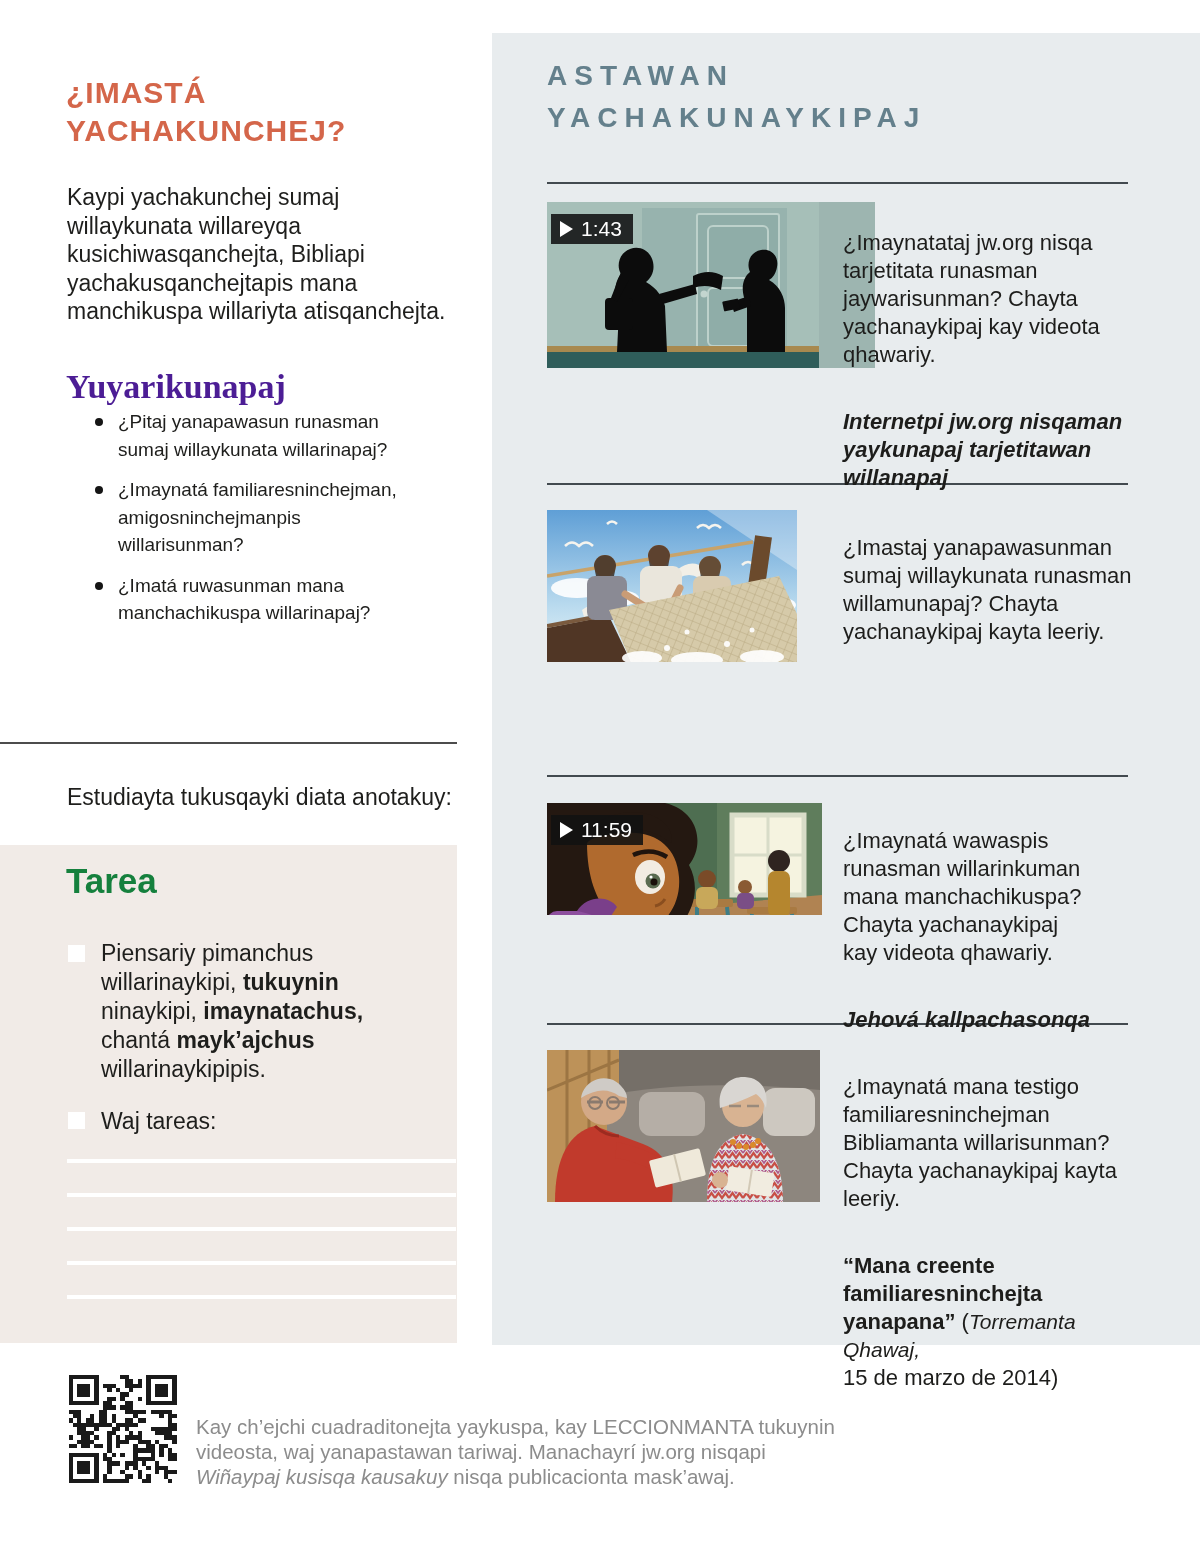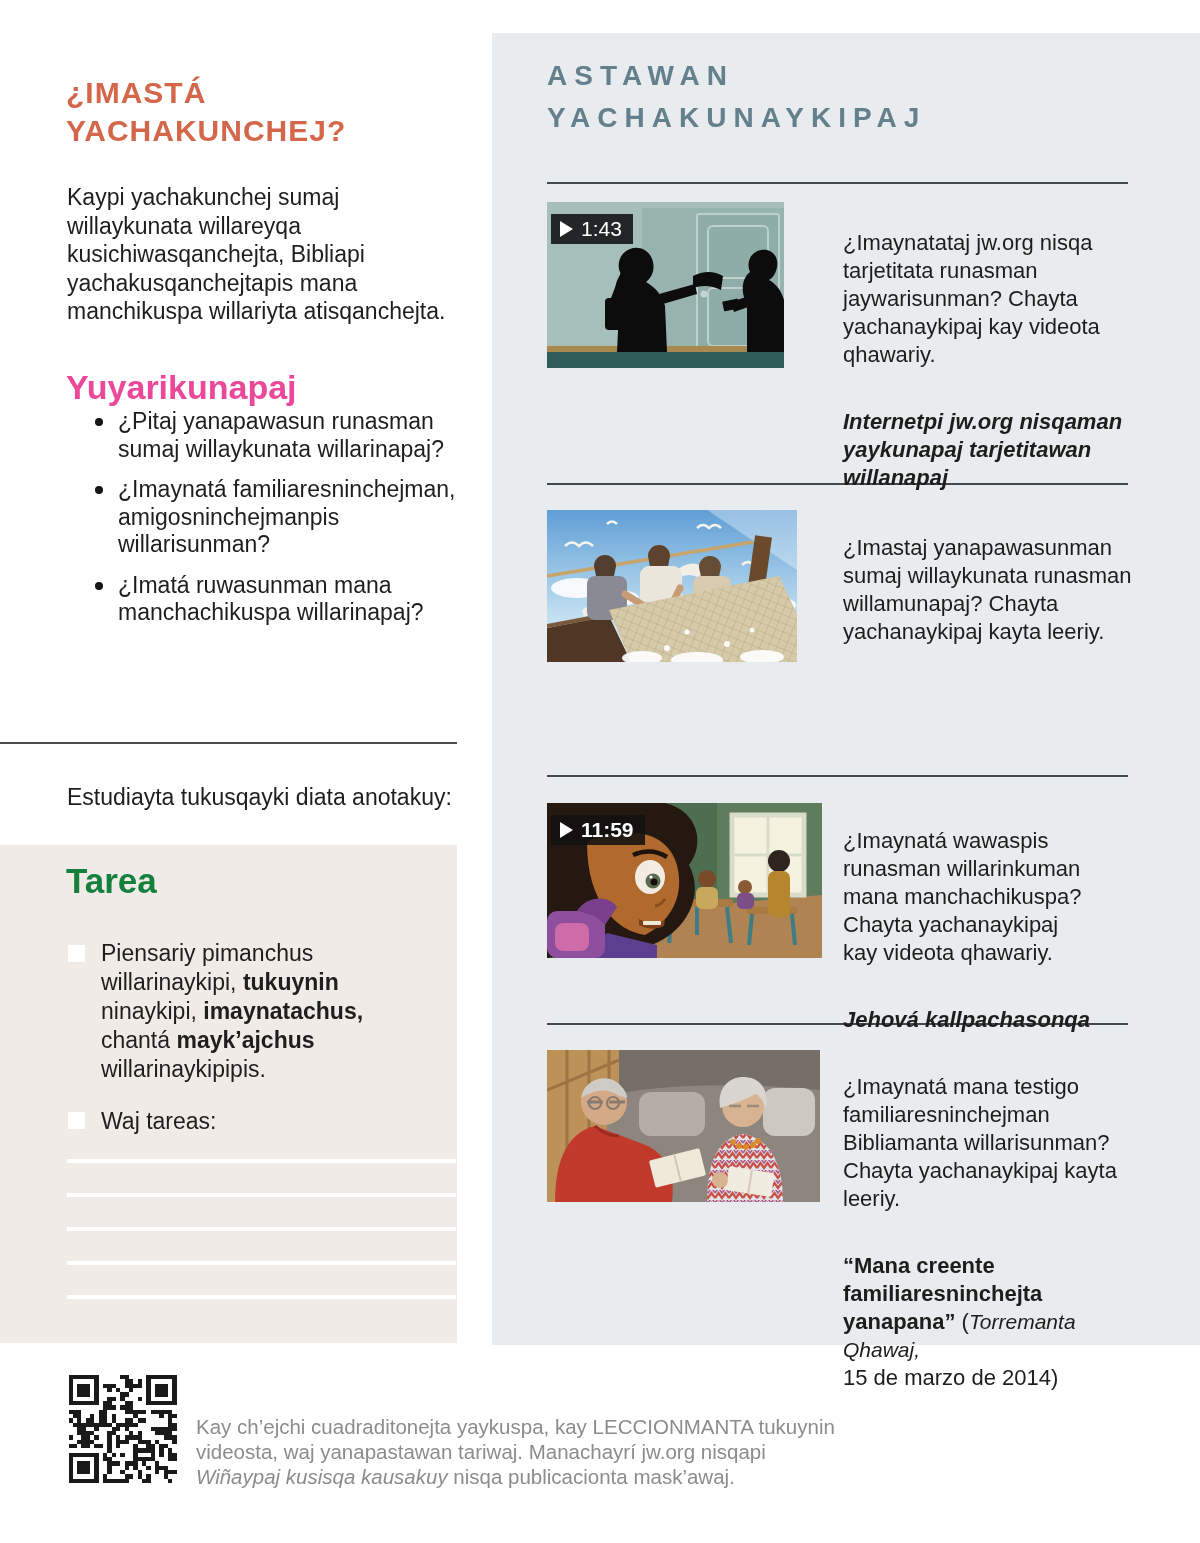--- a/index.html
+++ b/index.html
@@ -5,23 +5,23 @@
   html,body{margin:0;padding:0;background:#ffffff;}
   .page{position:relative;width:1200px;height:1543px;background:#ffffff;overflow:hidden;
         font-family:"Liberation Sans",sans-serif;color:#1e1e1c;}
   .abs{position:absolute;}
   .pre{white-space:pre-line;}
 
   
   .ltitle{left:66px;top:54px;font-size:30px;line-height:38px;font-weight:bold;
           letter-spacing:1px;color:#d4664a;}
   .intro{left:67px;top:160px;width:440px;font-size:23px;line-height:28.5px;}
-  .review-title{left:66px;top:340px;font-size:34px;font-weight:bold;color:#ec4899;}
+  .review-title{left:66px;top:340px;font-size:34px;font-weight:bold;color:#4c1d95;font-family:Liberation Serif, serif;}
   .bullets{left:95px;top:408px;width:372px;margin:0;padding:0;list-style:none;
-           font-size:23px;line-height:27.5px;}
+           font-size:19px;line-height:27.5px;}
   .bullets li{position:relative;padding-left:23px;margin-bottom:13px;white-space:pre-line;}
   .bullets li::before{content:"";position:absolute;left:0;top:10px;width:8px;height:8px;
            border-radius:50%;background:#151515;}
   .ldiv{left:0;top:742px;width:457px;height:2px;background:#4c4c4c;}
   .note{left:67px;top:761px;width:420px;font-size:23px;}
   .beige{left:0;top:845px;width:457px;height:498px;background:#f1ebe7;}
   .tarea-title{left:66px;top:832px;font-size:35px;font-weight:bold;color:#15803d;}
   .chk{width:17px;height:17px;background:#ffffff;}
   .task{left:101px;width:352px;font-size:23px;line-height:29px;}
   .b{font-weight:bold;}
@@ -105,21 +105,21 @@
   <div class="abs rhead">
     <div>ASTAWAN</div>
     <div>YACHAKUNAYKIPAJ</div>
   </div>
 
   <div class="abs rule" style="top:182px;"></div>
   <div class="abs rule" style="top:483px;"></div>
   <div class="abs rule" style="top:775px;"></div>
   <div class="abs rule" style="top:1023px;"></div>
 
-  <div class="abs thumb" style="left:547px;top:202px;width:237px;height:166px;">
+  <div class="abs thumb" style="left:547px;top:202px;width:328px;height:166px;">
     <svg viewBox="0 0 272 166" width="272" height="166">
       <rect width="272" height="166" fill="#a6bfb8"></rect>
       <rect x="95" y="6" width="145" height="146" fill="#97b3ae"></rect>
       <g fill="#8fada8" stroke="#bdd1cb" stroke-width="2">
         <rect x="150" y="12" width="82" height="140" rx="2"></rect>
         <rect x="161" y="24" width="60" height="52" rx="5" fill="none"></rect>
         <rect x="161" y="86" width="60" height="58" rx="5" fill="none"></rect>
       </g>
       <circle cx="157" cy="92" r="3.5" fill="#c3d5cf"></circle>
       <rect y="144" width="272" height="6" fill="#a8894f"></rect>
@@ -209,21 +209,21 @@
       </g>
     </svg>
   </div>
   <div class="abs rtxt pre" style="top:506px;">
     <p>¿Imastaj yanapawasunman
 sumaj willaykunata runasman
 willamunapaj? Chayta
 yachanaykipaj kayta leeriy.</p>
   </div>
 
-  <div class="abs thumb" style="left:547px;top:803px;width:275px;height:155px;font-weight:bold;">
+  <div class="abs thumb" style="left:547px;top:803px;width:275px;height:112px;">
     <svg viewBox="0 0 275 155" width="275" height="155">
       <rect width="275" height="155" fill="#4e6e51"></rect>
       <rect x="170" width="105" height="155" fill="#5f7d5c"></rect>
       <polygon points="60,155 275,155 275,92 95,108" fill="#b08352"></polygon>
       <rect x="185" y="12" width="72" height="80" fill="#f5f3e0" stroke="#d8dcc8" stroke-width="5"></rect>
       <path d="M221,12 V92 M185,52 H257" stroke="#d8dcc8" stroke-width="3"></path>
       <g>
         <rect x="120" y="96" width="66" height="8" rx="2" fill="#a97a42"></rect>
         <path d="M126,104 L122,140 M180,104 L184,140 M150,104 L150,132" stroke="#3e7d86" stroke-width="4"></path>
         <rect x="200" y="104" width="50" height="7" rx="2" fill="#a97a42"></rect>

